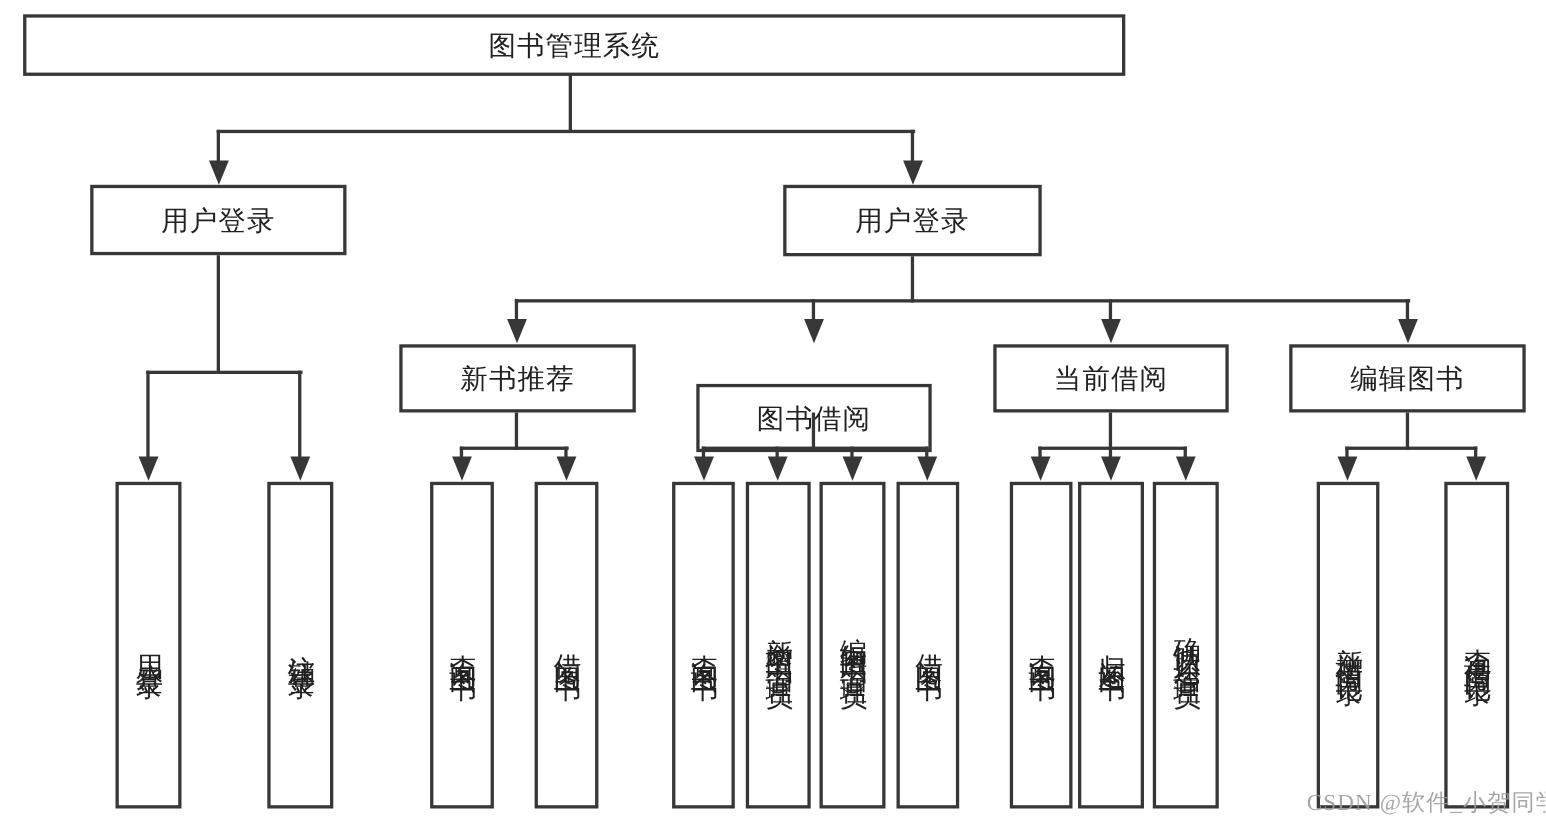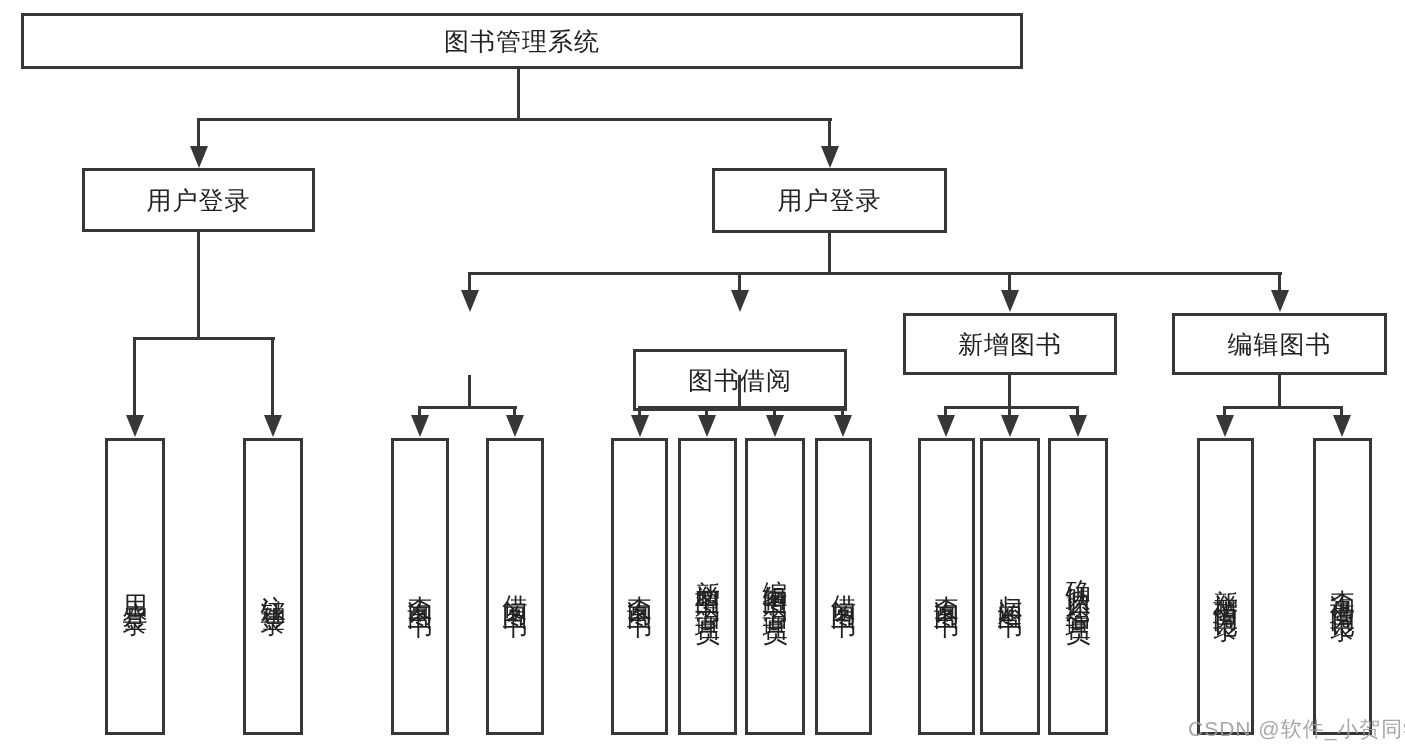--- a/index.html
+++ b/index.html
@@ -6,21 +6,21 @@
     --line:#373737;
     --text:#212121;
     --box-background:#ffffff;
     --page-background:#ffffff;
     --watermark-color:#9d9d9d;
   }
   html,body{margin:0;padding:0;background:var(--page-background);}
   .canvas{
     position:relative;width:1405px;height:747px;overflow:hidden;
     background:var(--page-background);
-    font-family:Liberation Sans, sans-serif;color:var(--text);
+    font-family:Liberation Serif, serif;color:var(--text);
   }
   .box{
     position:absolute;box-sizing:border-box;border:3px solid var(--line);
     background:var(--box-background);display:flex;align-items:center;justify-content:center;
     font-size:25px;letter-spacing:1px;white-space:nowrap;
   }
   .vbox{
     writing-mode:vertical-lr;text-orientation:mixed;
     font-size:25px;letter-spacing:6px;line-height:1;
   }
@@ -65,22 +65,23 @@
   <div class="hline" style="left:468px;top:272px;width:814px;"></div>
   <div class="vline" style="left:468px;top:272px;height:22px;"></div>
   <div class="arrow" style="left:461px;top:290px;"></div>
   <div class="vline" style="left:738px;top:272px;height:22px;"></div>
   <div class="arrow" style="left:731px;top:290px;"></div>
   <div class="vline" style="left:1008px;top:272px;height:22px;"></div>
   <div class="arrow" style="left:1001px;top:290px;"></div>
   <div class="vline" style="left:1278px;top:272px;height:22px;"></div>
   <div class="arrow" style="left:1271px;top:290px;"></div>
 
+  <div class="box" style="left:363px;top:313px;width:215px;height:62px;">新书推荐</div>
   <div class="box" style="left:633px;top:313px;width:214px;height:62px;margin-top:36px;">图书借阅</div>
-  <div class="box" style="left:903px;top:313px;width:214px;height:62px;">新增图书</div>
+  <div class="box" style="left:903px;top:313px;width:214px;height:62px;">当前借阅</div>
   <div class="box" style="left:1172px;top:313px;width:215px;height:62px;">编辑图书</div>
 
   <div class="vline" style="left:468px;top:375px;height:34px;"></div>
   <div class="hline" style="left:418px;top:406px;width:99px;"></div>
   <div class="vline" style="left:418px;top:406px;height:12px;"></div>
   <div class="arrow" style="left:411px;top:415px;"></div>
   <div class="vline" style="left:513px;top:406px;height:12px;"></div>
   <div class="arrow" style="left:506px;top:415px;"></div>
 
   <div class="vline" style="left:738px;top:375px;height:34px;"></div>

